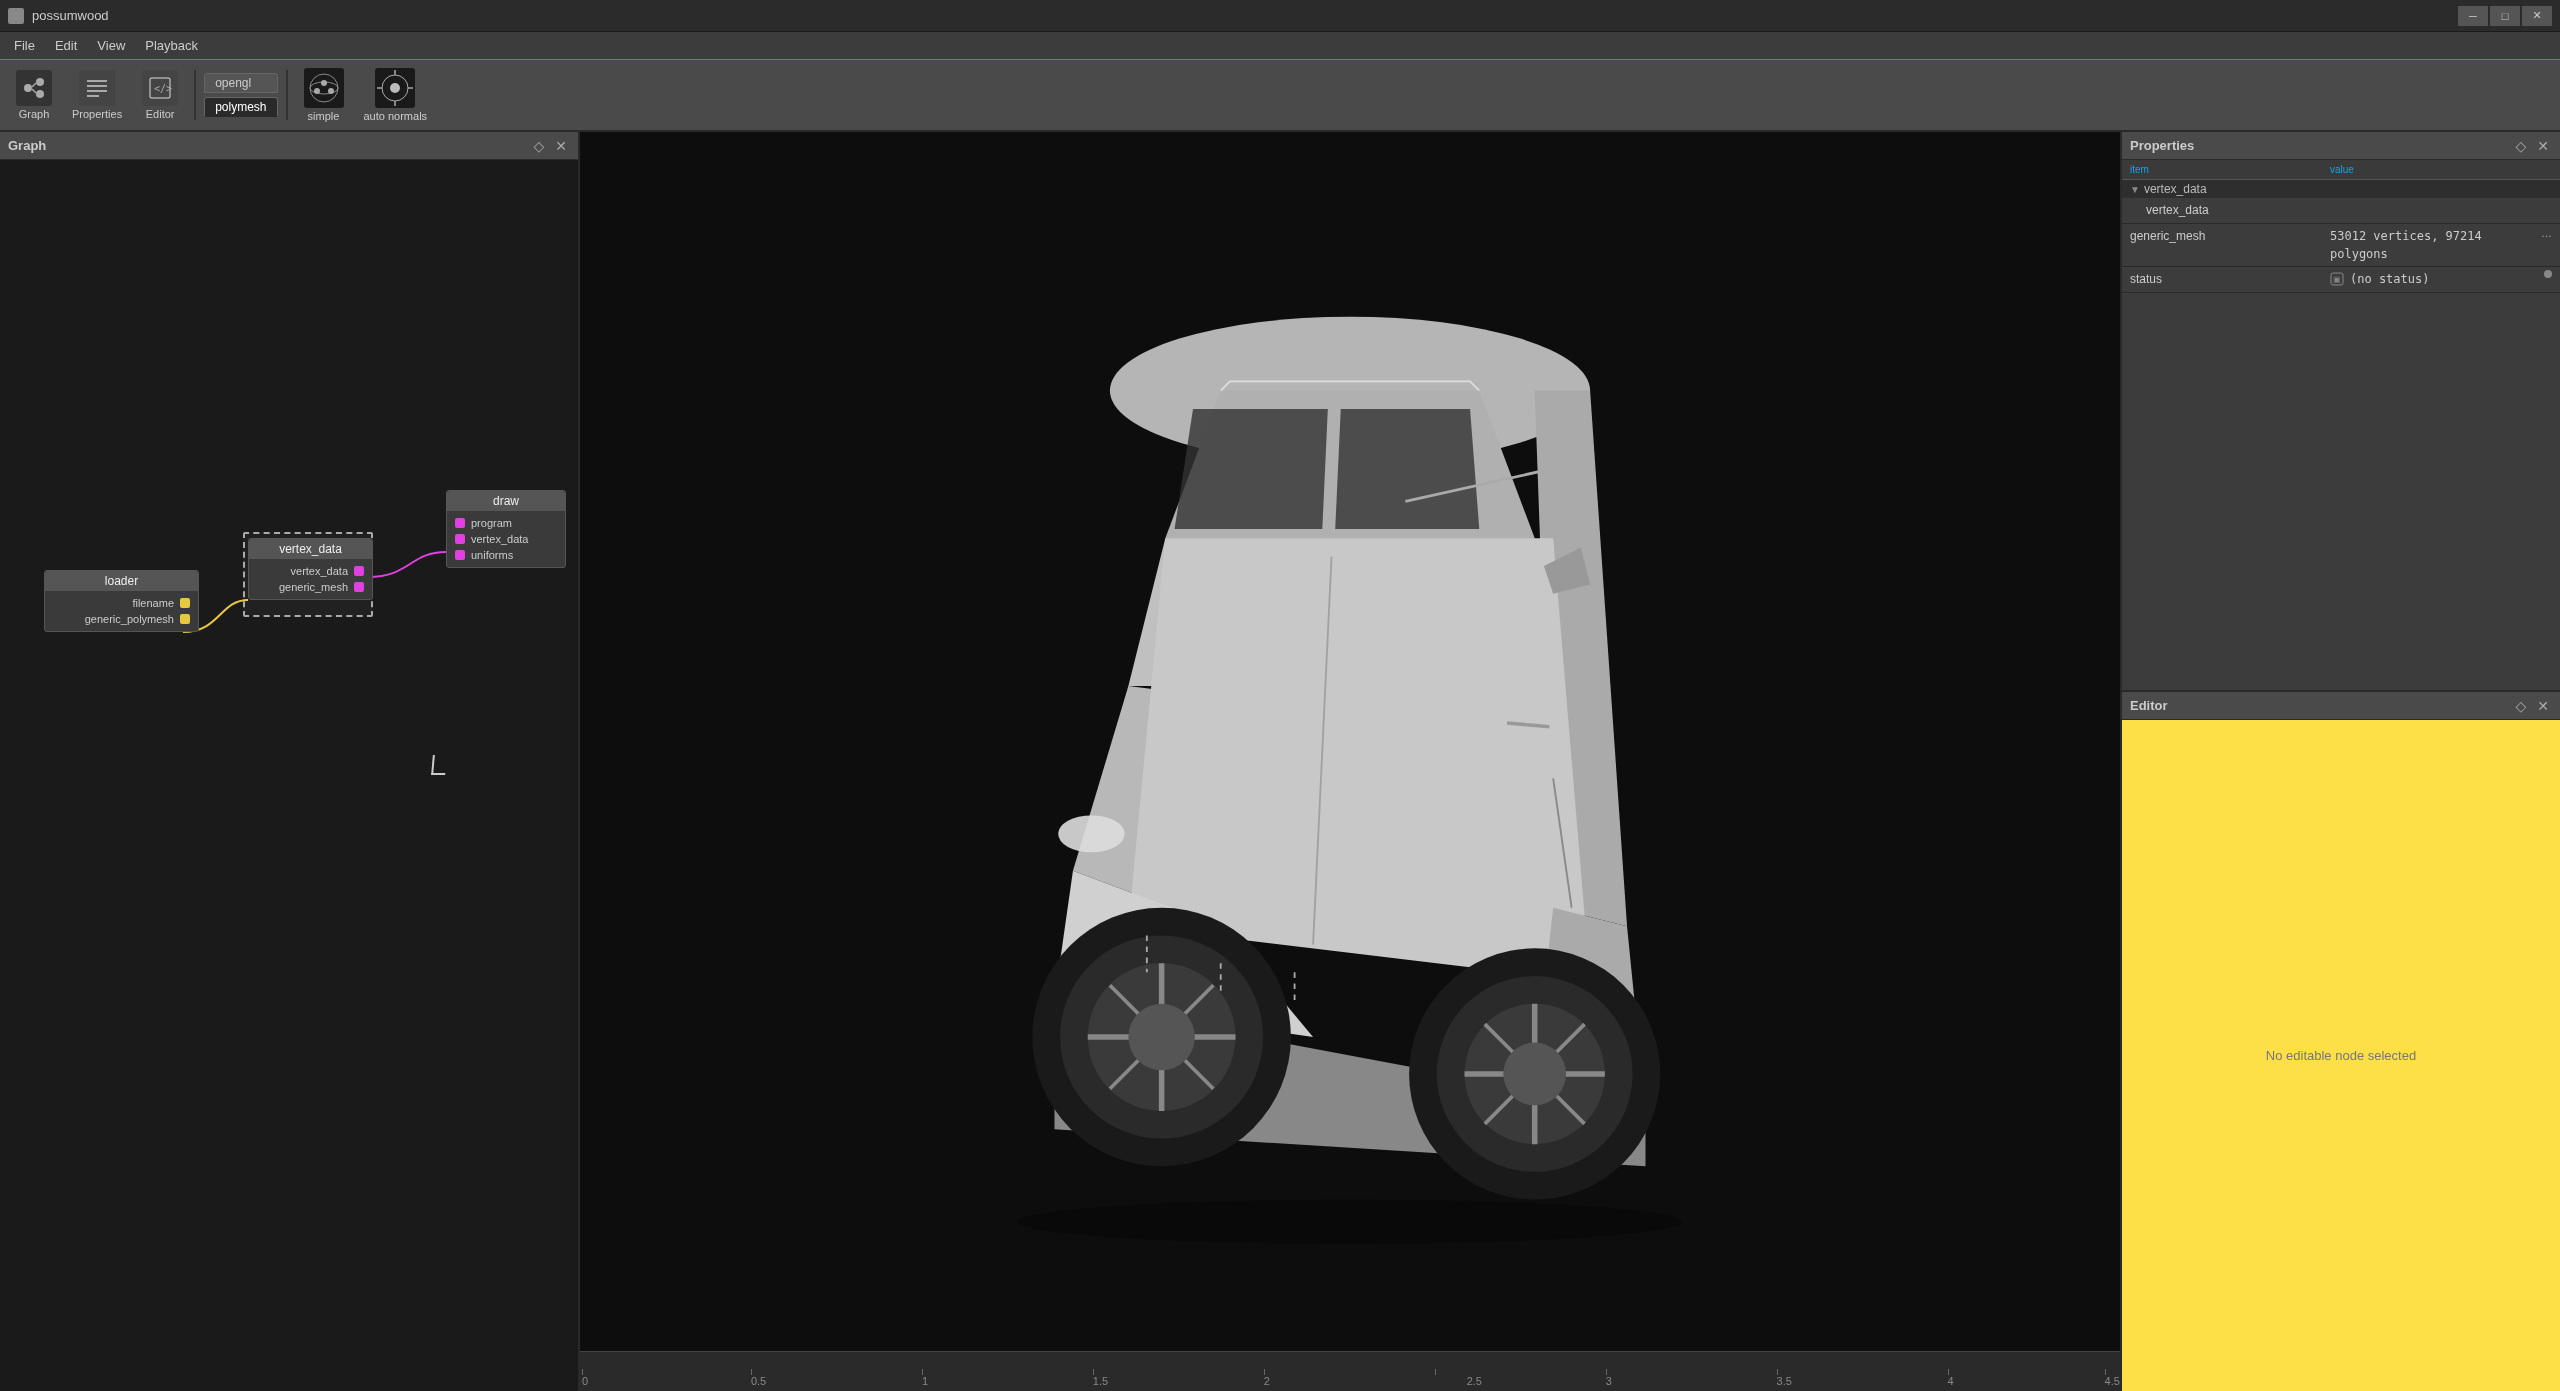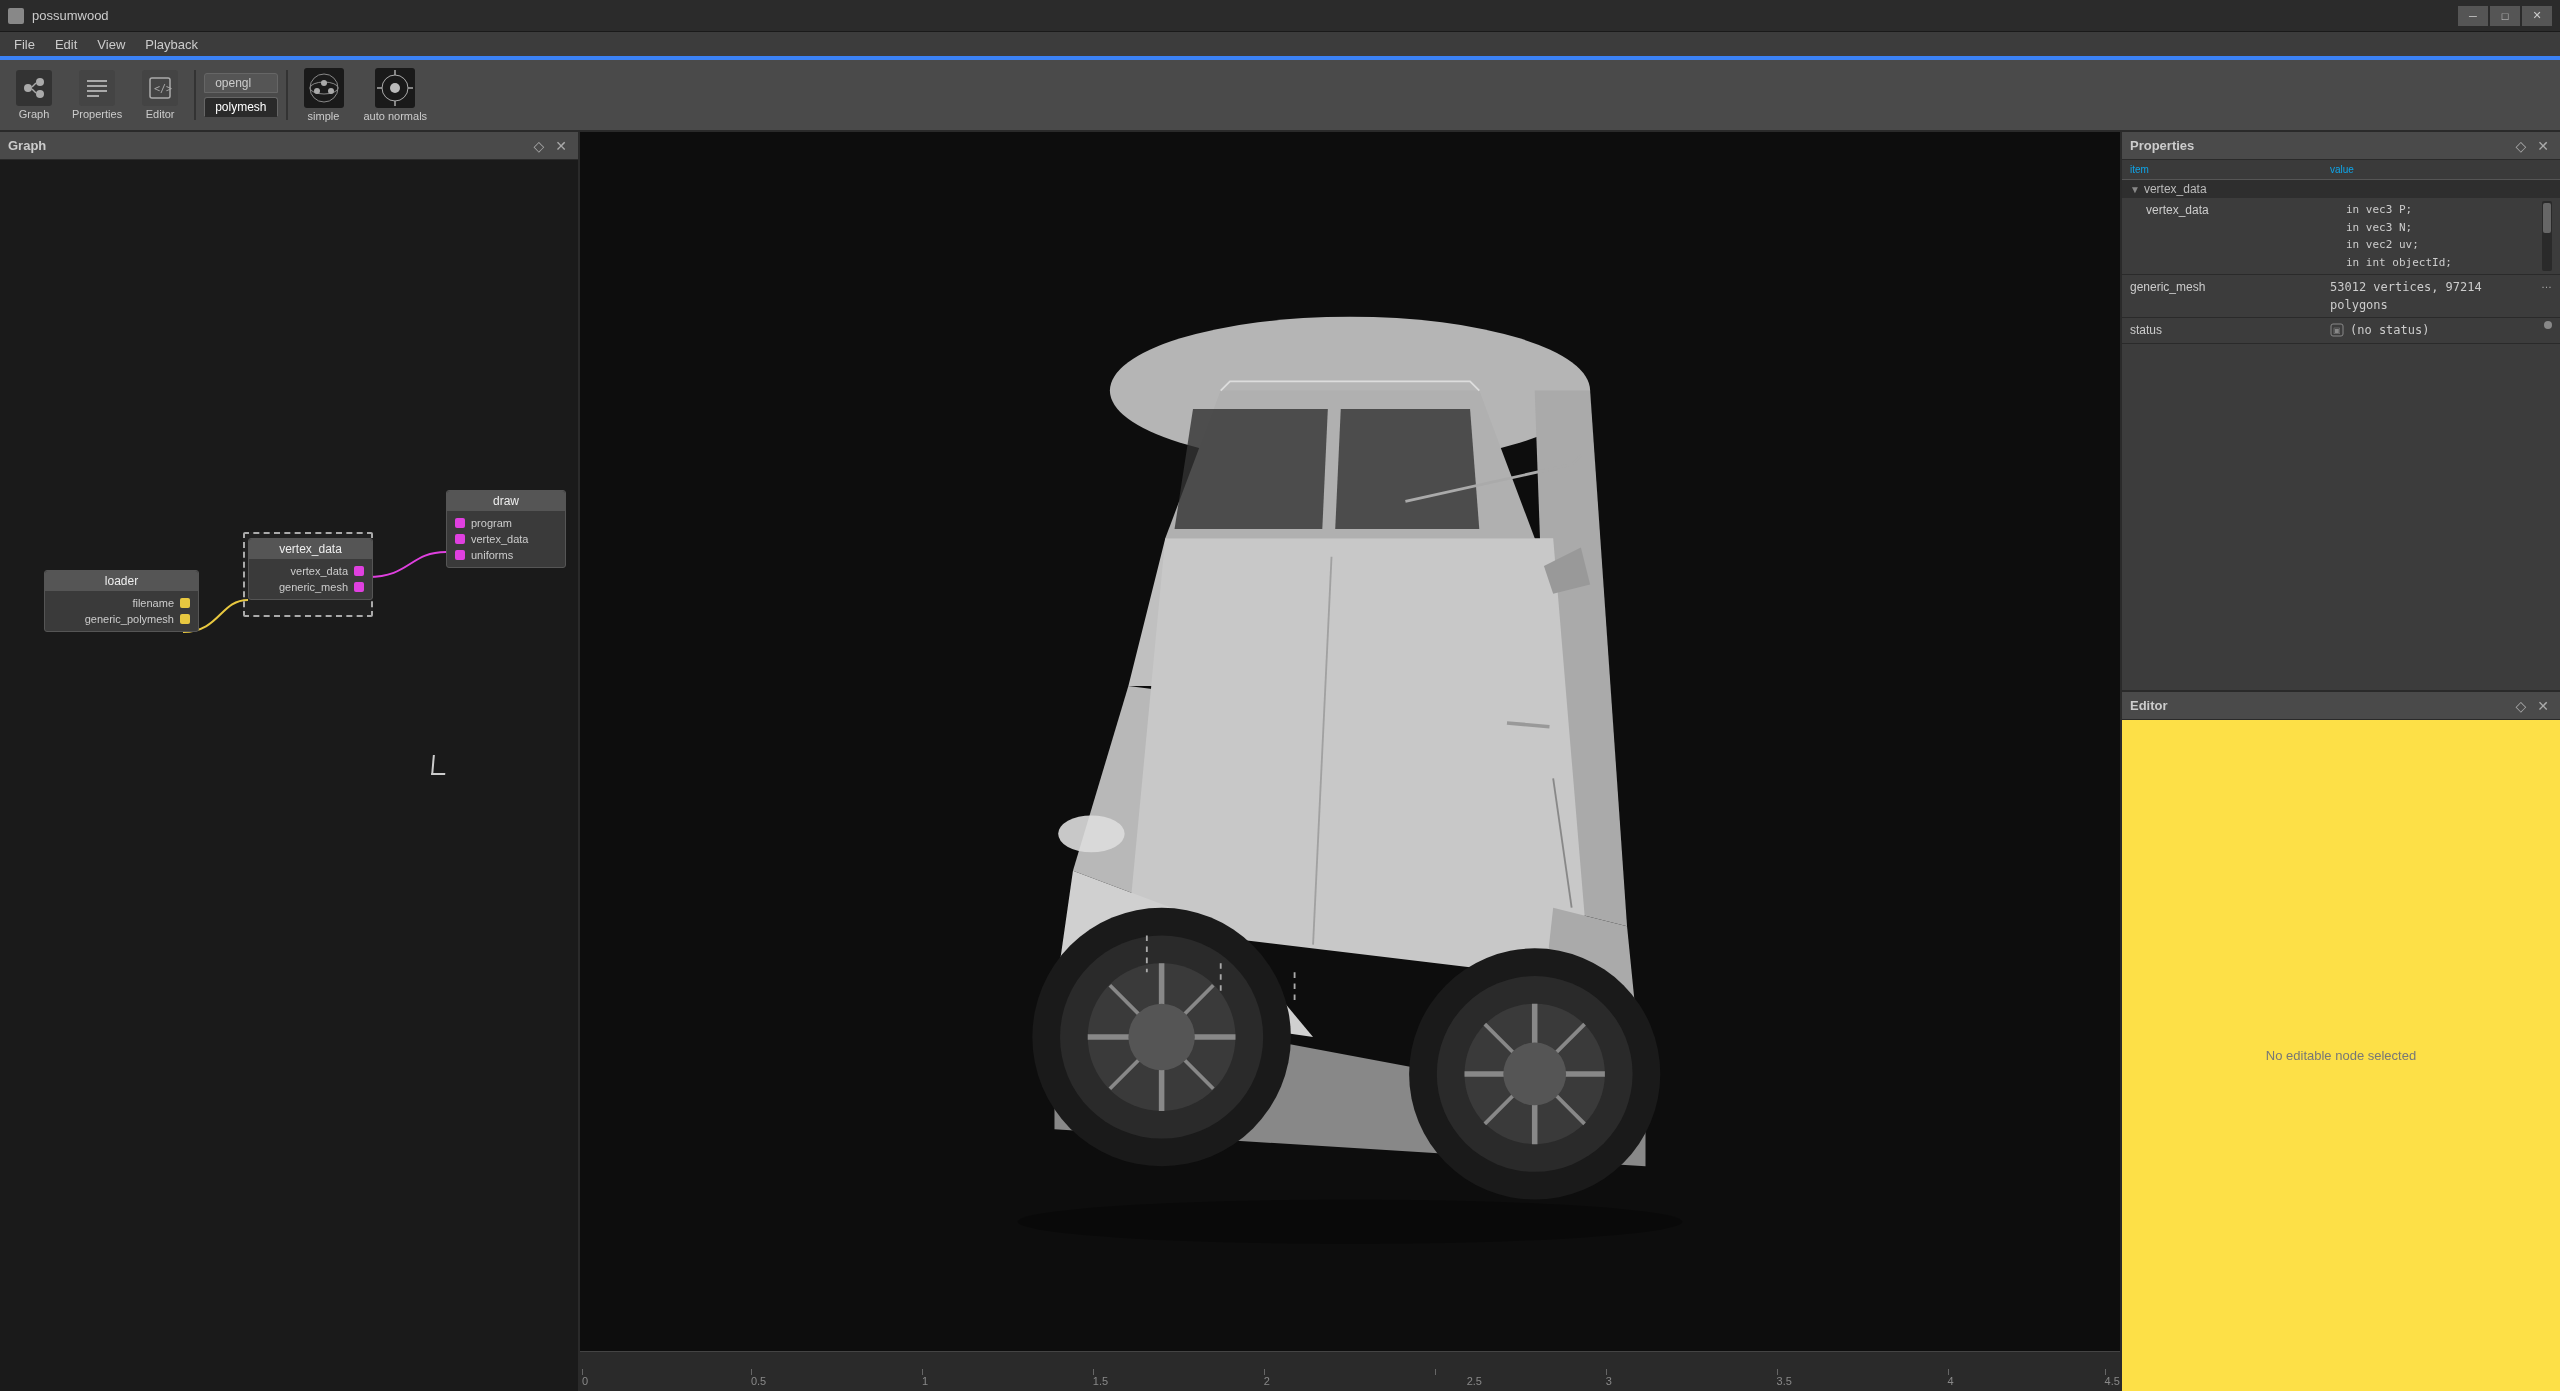--- a/index.html
+++ b/index.html
@@ -48,21 +48,21 @@
       display: flex; align-items: center; justify-content: center;
     }
 
     
     #menubar {
       height: 28px;
       background: #3c3c3c;
       display: flex;
       align-items: center;
       padding: 0 4px;
-      border-bottom: 4px solid #3b82f6;
+      border-bottom: 1px solid #3b82f6;
     }
     .menu-item {
       padding: 4px 10px;
       cursor: pointer;
       color: #ccc;
       font-size: 13px;
       border-radius: 2px;
     }
 
     
@@ -685,29 +685,20 @@
           <span class="prop-header-col">value</span>
         </div>
 
         <div class="prop-section-group">
           <span style="font-size:10px; color:#888;">▼</span>
           <span>vertex_data</span>
         </div>
 
         <div class="prop-row prop-row-indent">
           <span class="prop-row-key">vertex_data</span>
-          <div class="prop-row-value" style="position:relative;">
-            <div style="font-family:monospace; font-size:11px; color:#ccc; line-height:1.6; padding-right:16px;">
-              in vec3 P;<br>in vec3 N;<br>in vec2 uv;<br>in int objectId;
-            </div>
-
-            <div style="position:absolute; right:0; top:0; width:10px; height:100%; background:#2a2a2a; border-radius:2px;">
-              <div style="width:8px; height:30px; background:#666; border-radius:2px; margin: 2px auto;"></div>
-            </div>
-          </div>
         </div>
 
         <div class="prop-row">
           <span class="prop-row-key">generic_mesh</span>
           <span class="prop-row-value">53012 vertices, 97214 polygons</span>
           <div class="prop-row-right-icon">
             <span style="font-size:11px; color:#aaa;">…</span>
           </div>
         </div>
 

